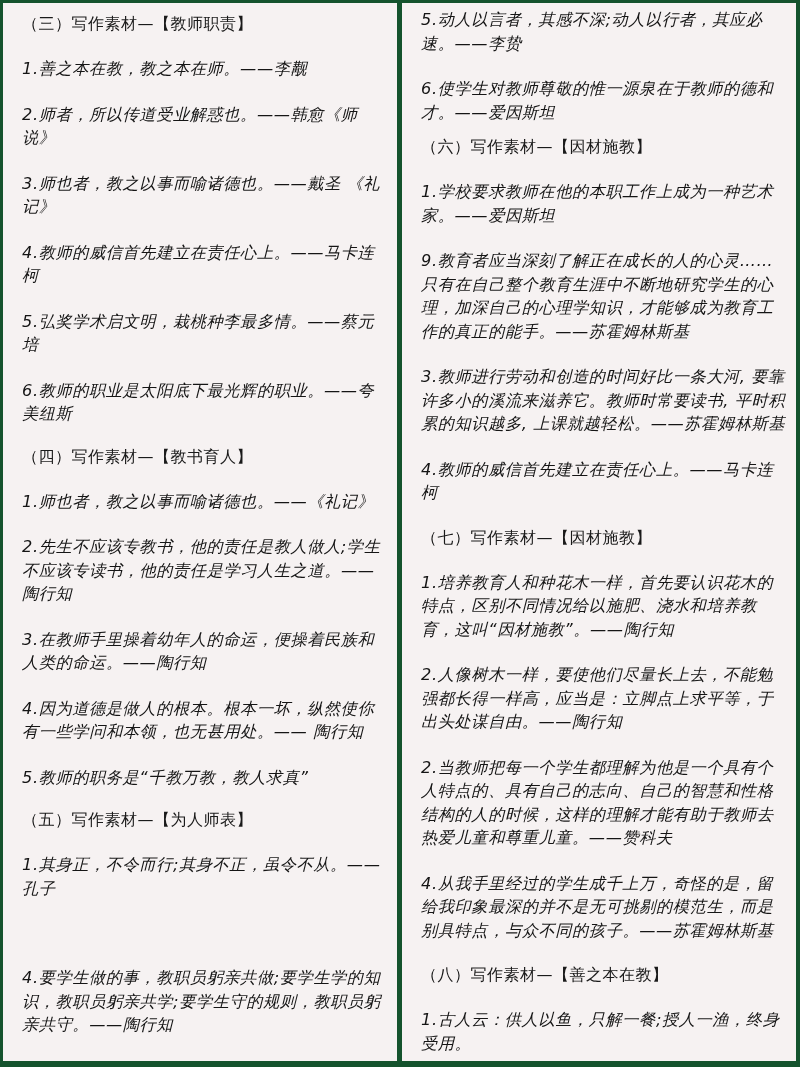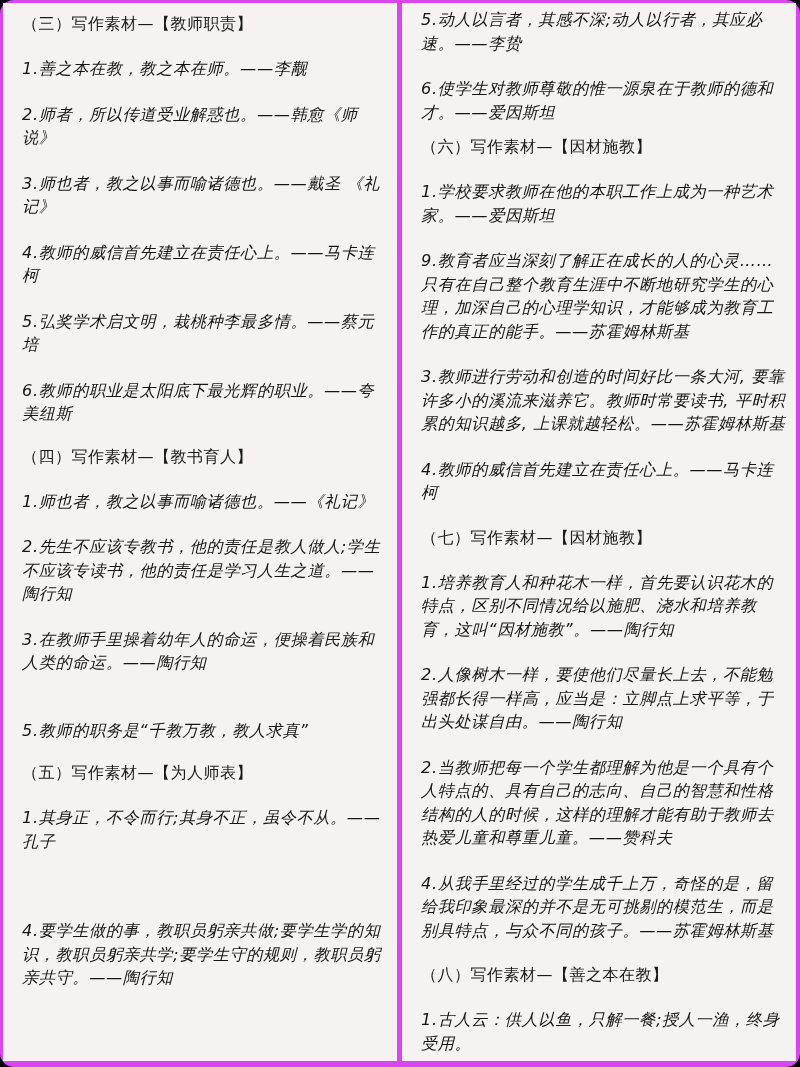--- a/index.html
+++ b/index.html
@@ -12,22 +12,21 @@
       height: 1067px;
       overflow: hidden;
       position: relative;
       font-family: "DejaVu Sans", "Liberation Sans", sans-serif;
       color: #141414;
     }
     .frame {
       position: absolute;
       left: 0; top: 0;
       width: 800px; height: 1067px;
-      background: #d946ef;
-      border-radius: 14px;
+      background: #14532d;
     }
     .panel {
       position: absolute;
       top: 3px;
       height: 1058px;
       background: #f6f2f2;
       box-sizing: border-box;
       overflow: hidden;
     }
     .panel-left {
@@ -89,20 +88,21 @@
 
     <div>
       <p class="section-title">（四）写作素材—【教书育人】</p>
       <div class="gap"></div>
       <p class="item">1.师也者，教之以事而喻诸德也。——《礼记》</p>
       <div class="gap"></div>
       <p class="item">2.先生不应该专教书，他的责任是教人做人;学生不应该专读书，他的责任是学习人生之道。——陶行知</p>
       <div class="gap"></div>
       <p class="item">3.在教师手里操着幼年人的命运，便操着民族和人类的命运。——陶行知</p>
       <div class="gap"></div>
+      <p class="item">4.因为道德是做人的根本。根本一坏，纵然使你有一些学问和本领，也无甚用处。—— 陶行知</p>
       <div class="gap"></div>
       <p class="item">5.教师的职务是“千教万教，教人求真”</p>
     </div>
 
     <div class="gap-s"></div>
 
     <div>
       <p class="section-title">（五）写作素材—【为人师表】</p>
       <div class="gap"></div>
       <p class="item">1.其身正，不令而行;其身不正，虽令不从。——孔子</p>

